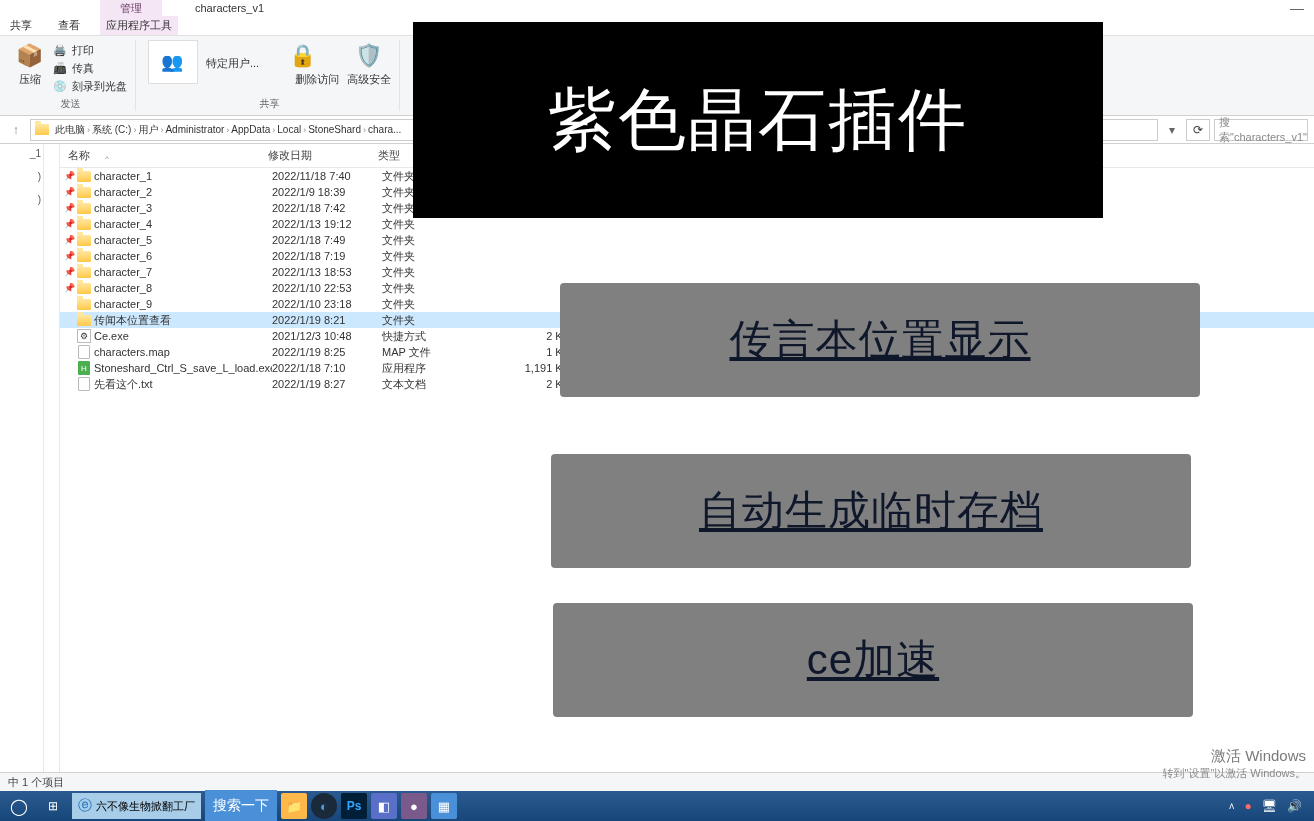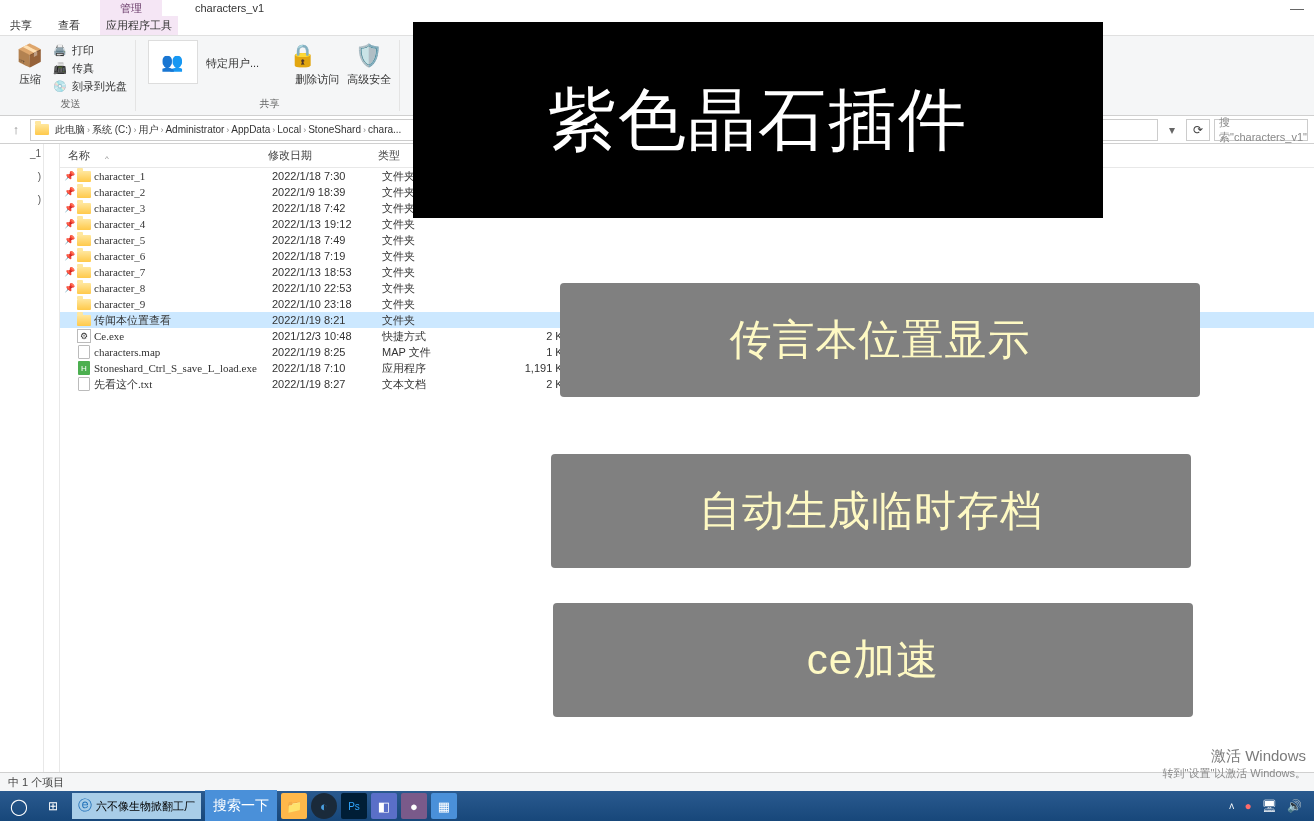--- a/index.html
+++ b/index.html
@@ -50,61 +50,61 @@
 .col-date { width: 110px; }
 .col-type { width: 100px; }
 .col-size { width: 100px; text-align:right; padding-right:12px;}
 .sort-arr { font-size: 8px; color:#888; }
 
 
 .row { display:flex; height:16px; align-items:center; font-size:11px; padding-left:4px;}
 .row.selected { background: #cce8ff; }
 .row .pin { width:12px; display:flex; justify-content:center; color:#5a8fc0; font-size:9px; }
 .row .icon { width:16px; height:14px; display:flex; align-items:center; justify-content:center; }
-.row .cell-name { width: 180px; padding-left:2px; white-space:nowrap; overflow:hidden;font-family:Liberation Serif, serif; }
+.row .cell-name { width: 180px; padding-left:2px; white-space:nowrap; overflow:hidden; }
 .row .cell-date { width: 110px; }
 .row .cell-type { width: 100px; }
 .row .cell-size { width: 100px; text-align:right; padding-right:12px;}
 
 .icon-folder { width:14px; height:11px; background: linear-gradient(#ffe79e,#ffc94a); border-radius:1px; display:inline-block; position:relative;}
 .icon-folder::before{content:""; position:absolute; top:-3px; left:0; width:6px; height:3px; background:#ffe79e; border-radius:1px 1px 0 0;}
 .icon-file { width:12px; height:14px; background:#fff; border:1px solid #bbb; border-radius:1px; display:inline-block;}
 .icon-exe-h { width:12px; height:14px; background:#4caf50; color:#fff; font-size:8px; display:flex;align-items:center;justify-content:center; border-radius:1px;}
 .icon-shortcut { width:14px; height:14px; background:#fff; border:1px solid #bbb; display:flex; align-items:center; justify-content:center; font-size:9px; color:#333;}
 .icon-shortcut::after{content:"";position:absolute;}
 
 
 .status-bar { height: 20px; border-top:1px solid #d0d0d0; background:#f5f6f7; display:flex; align-items:center; padding:0 8px; font-size:11px; color:#444;}
 
 
 .banner-top { position:absolute; left: 413px; top: 22px; width: 690px; height: 196px; background:#000; padding: 14px 18px; display:flex; align-items:center; justify-content:center; }
 .banner-top-text { color:#fff; font-size: 68px; font-weight: 400; letter-spacing: 2px; background:#000; padding: 4px 20px; }
 
-.pill { position:absolute; background:#808080; color:#fef9c3; border-radius: 4px; display:flex; align-items:center; justify-content:center; font-size: 42px; letter-spacing:1px; padding: 20px 51px; }
+.pill { position:absolute; background:#808080; color:#0f172a; border-radius: 4px; display:flex; align-items:center; justify-content:center; font-size: 42px; letter-spacing:1px; padding: 20px 51px; text-decoration: underline; }
 .pill1 { left: 560px; top: 283px; width: 640px; height:114px;}
 .pill2 { left: 551px; top: 454px; width: 640px; height:114px;}
 .pill3 { left: 553px; top: 603px; width: 640px; height:114px;}
 
 
 .watermark { position:absolute; right: 8px; bottom: 40px; text-align:right; color:#8a8a8a; }
 .watermark .wm1 { font-size: 15px; color:#7a7a7a;}
 .watermark .wm2 { font-size: 11px; color:#8a8a8a;}
 
 
 .taskbar { position:absolute; left:0; right:0; bottom:0; height:30px; background: linear-gradient(#2a5a8f,#17477a); display:flex; align-items:center; padding:0 4px; gap:4px; }
 .task-btn { width:30px; height:26px; display:flex; align-items:center; justify-content:center; color:#fff; font-size:14px; cursor:pointer;}
 .start-circle { font-size:16px; }
 .taskview { font-size:12px; }
 .task-app { height:26px; background: rgba(255,255,255,0.08); padding:0 6px; display:flex; align-items:center; gap:4px; color:#fff; font-size:11px; cursor:pointer; white-space:nowrap;}
 .task-app.ie { background: #a8cde8; color:#000; }
 .search-btn { background:#4a90d9; padding:16px 8px; height:26px; display:flex; align-items:center; color:#fff; font-size:14px; cursor:pointer;}
 .tb-icon { width:26px; height:26px; display:flex; align-items:center; justify-content:center; font-size:13px; cursor:pointer; color:#fff; border-radius:2px;}
 .tb-icon.folder { background:#ffb84a;}
 .tb-icon.chrome { background:#1a2a3a; border-radius:50%; color:#4aa0e0;}
-.tb-icon.ps { background:#001e36; color:#31a8ff; font-size:10px; font-weight:normal;}
+.tb-icon.ps { background:#001e36; color:#31a8ff; font-size:12px; font-weight:bold;}
 .tb-icon.purple { background:#5a6fc8;}
 .tb-icon.mauve { background:#7a5a8a;}
 .tb-icon.blue2 { background:#4a90d9;}
 .tray { margin-left:auto; display:flex; align-items:center; gap:10px; color:#fff; font-size:11px; padding-right:8px;}
 .tray-up { font-size:10px; cursor:pointer;}
 .tray-ico { font-size:12px; cursor:pointer;}
 </style>
 </head>
 <body>
 
@@ -214,21 +214,21 @@
       <div class="col col-type">类型</div>
       <div class="col col-size"></div>
     </div>
     <div id="rows">
         <div class="row">
           <div class="pin">📌</div>
           <div class="icon">
             <span class="icon-folder"></span>
           </div>
           <div class="cell-name">character_1</div>
-          <div class="cell-date">2022/1/18 7:30</div>
+          <div class="cell-date">2022/11/18 7:40</div>
           <div class="cell-type">文件夹</div>
           <div class="cell-size"></div>
         </div>
         <div class="row">
           <div class="pin">📌</div>
           <div class="icon">
             <span class="icon-folder"></span>
           </div>
           <div class="cell-name">character_2</div>
           <div class="cell-date">2022/1/9 18:39</div>

